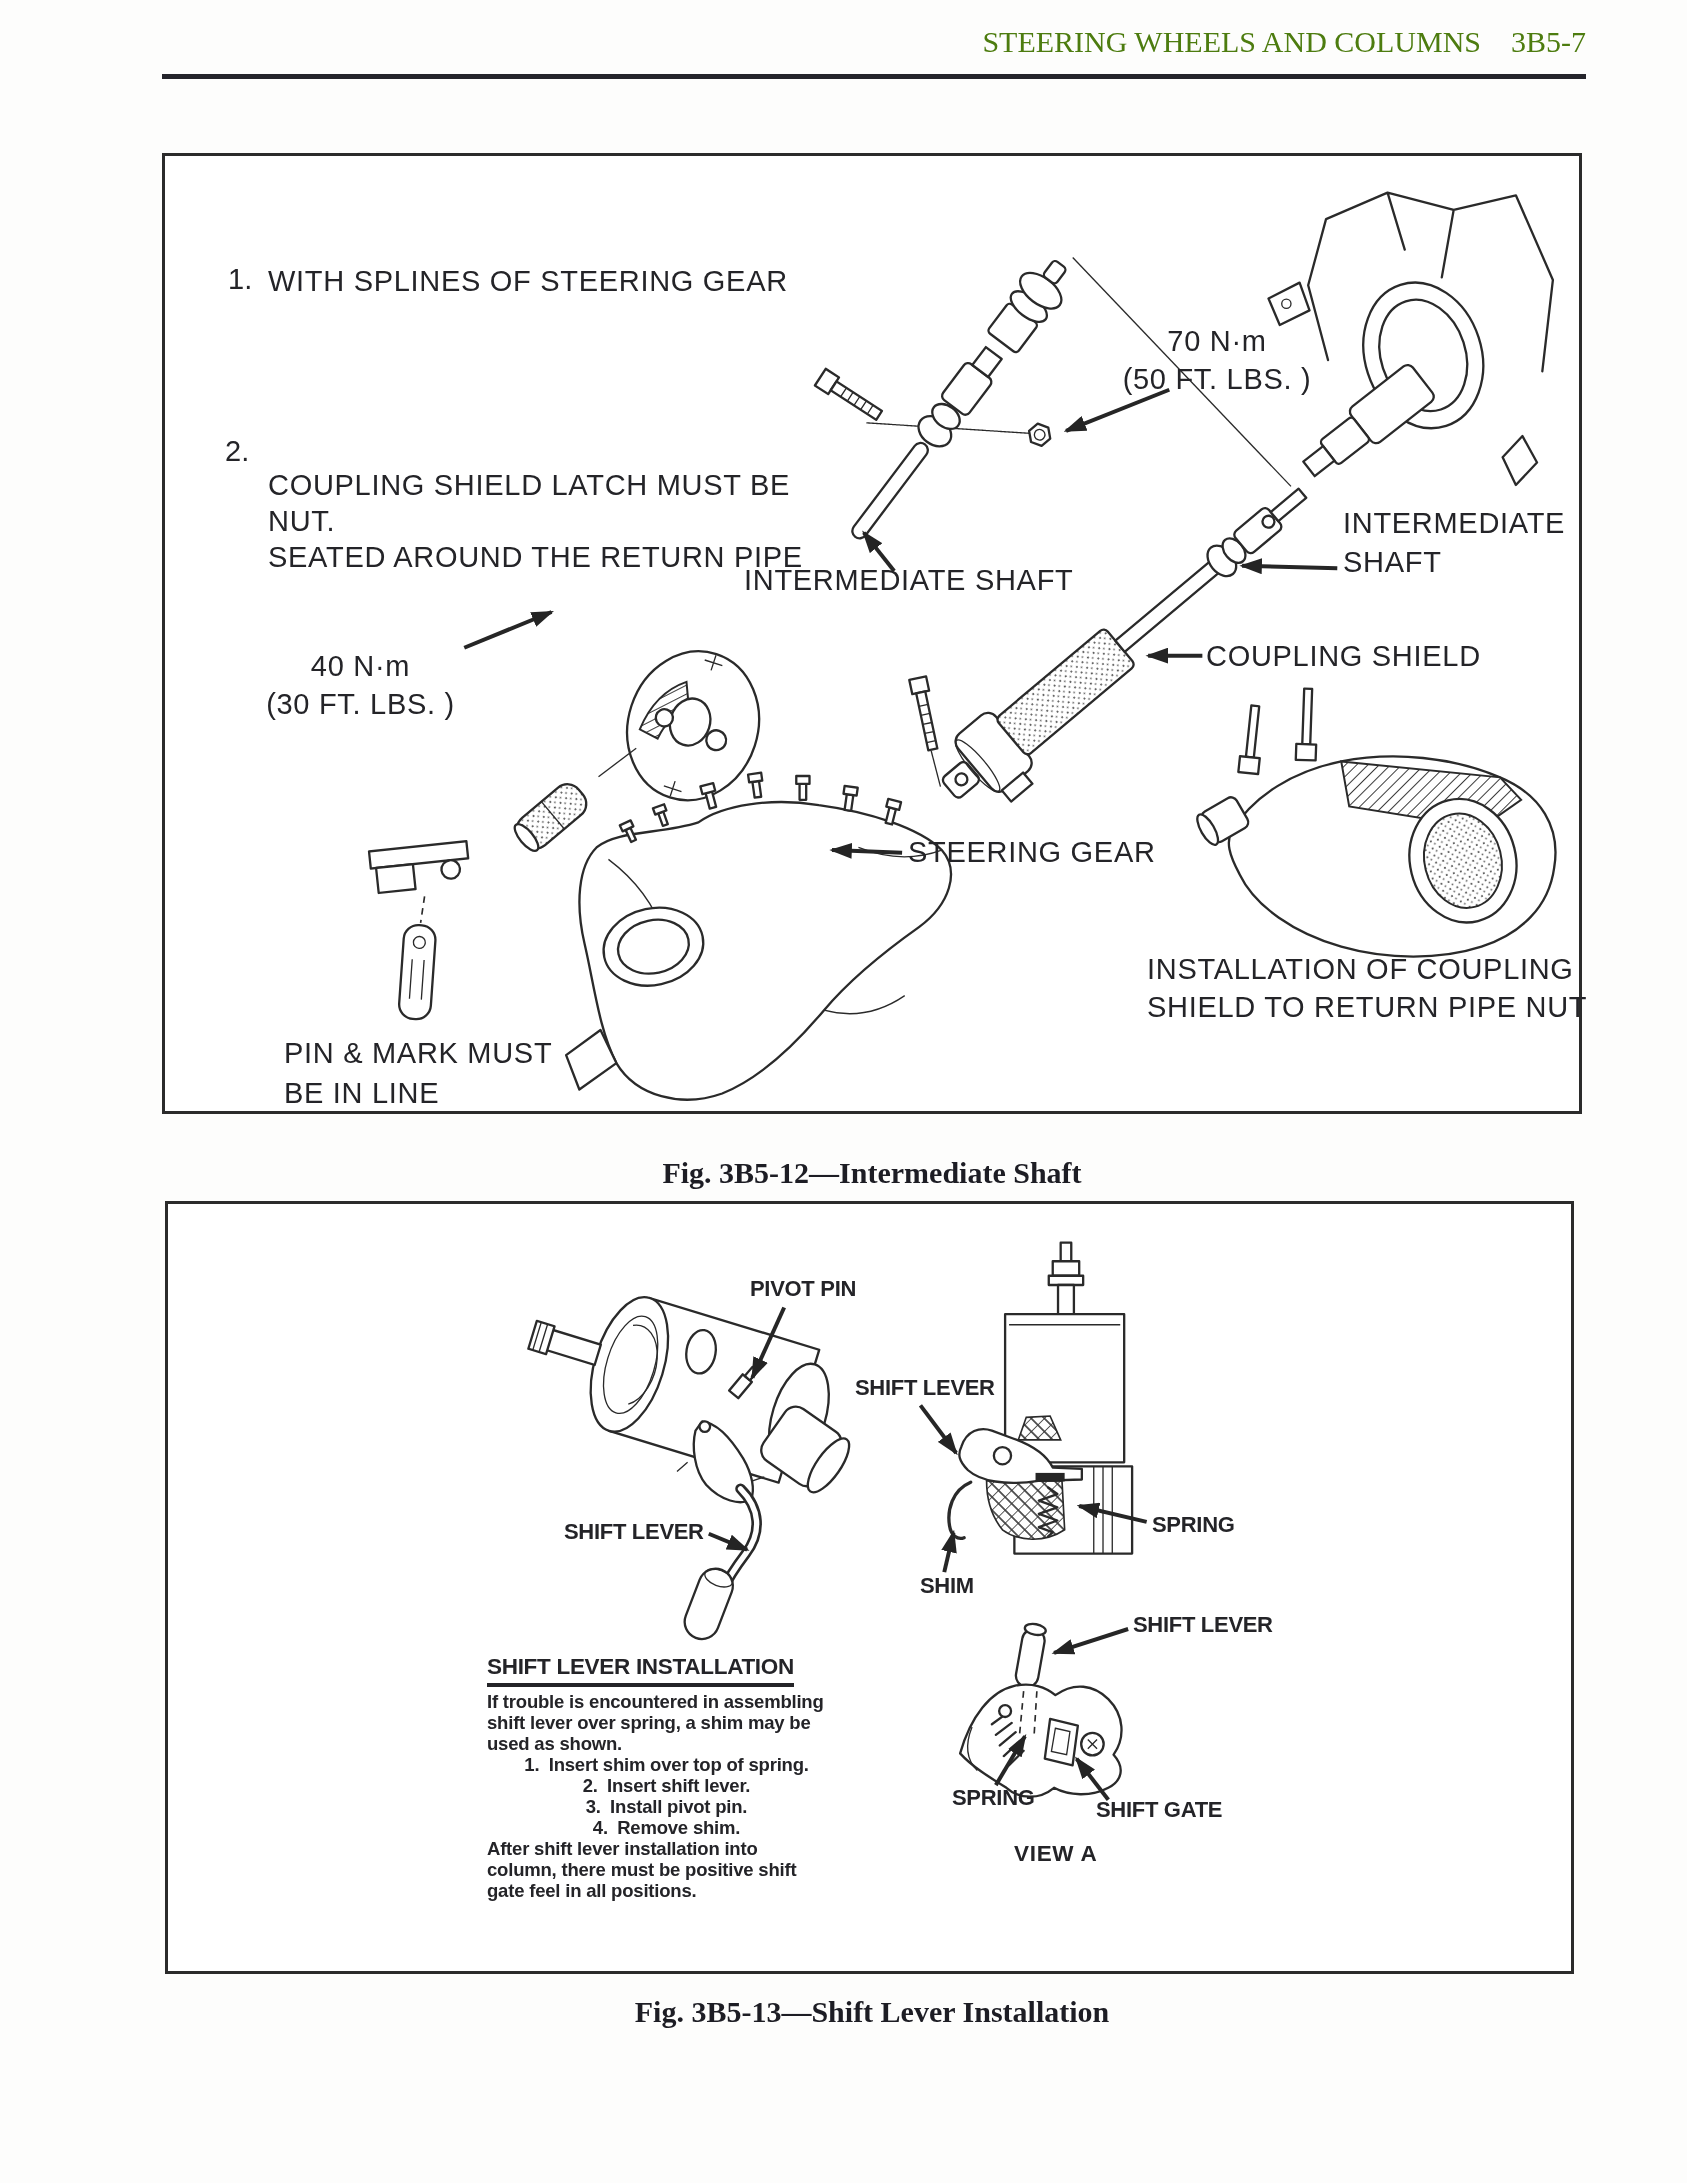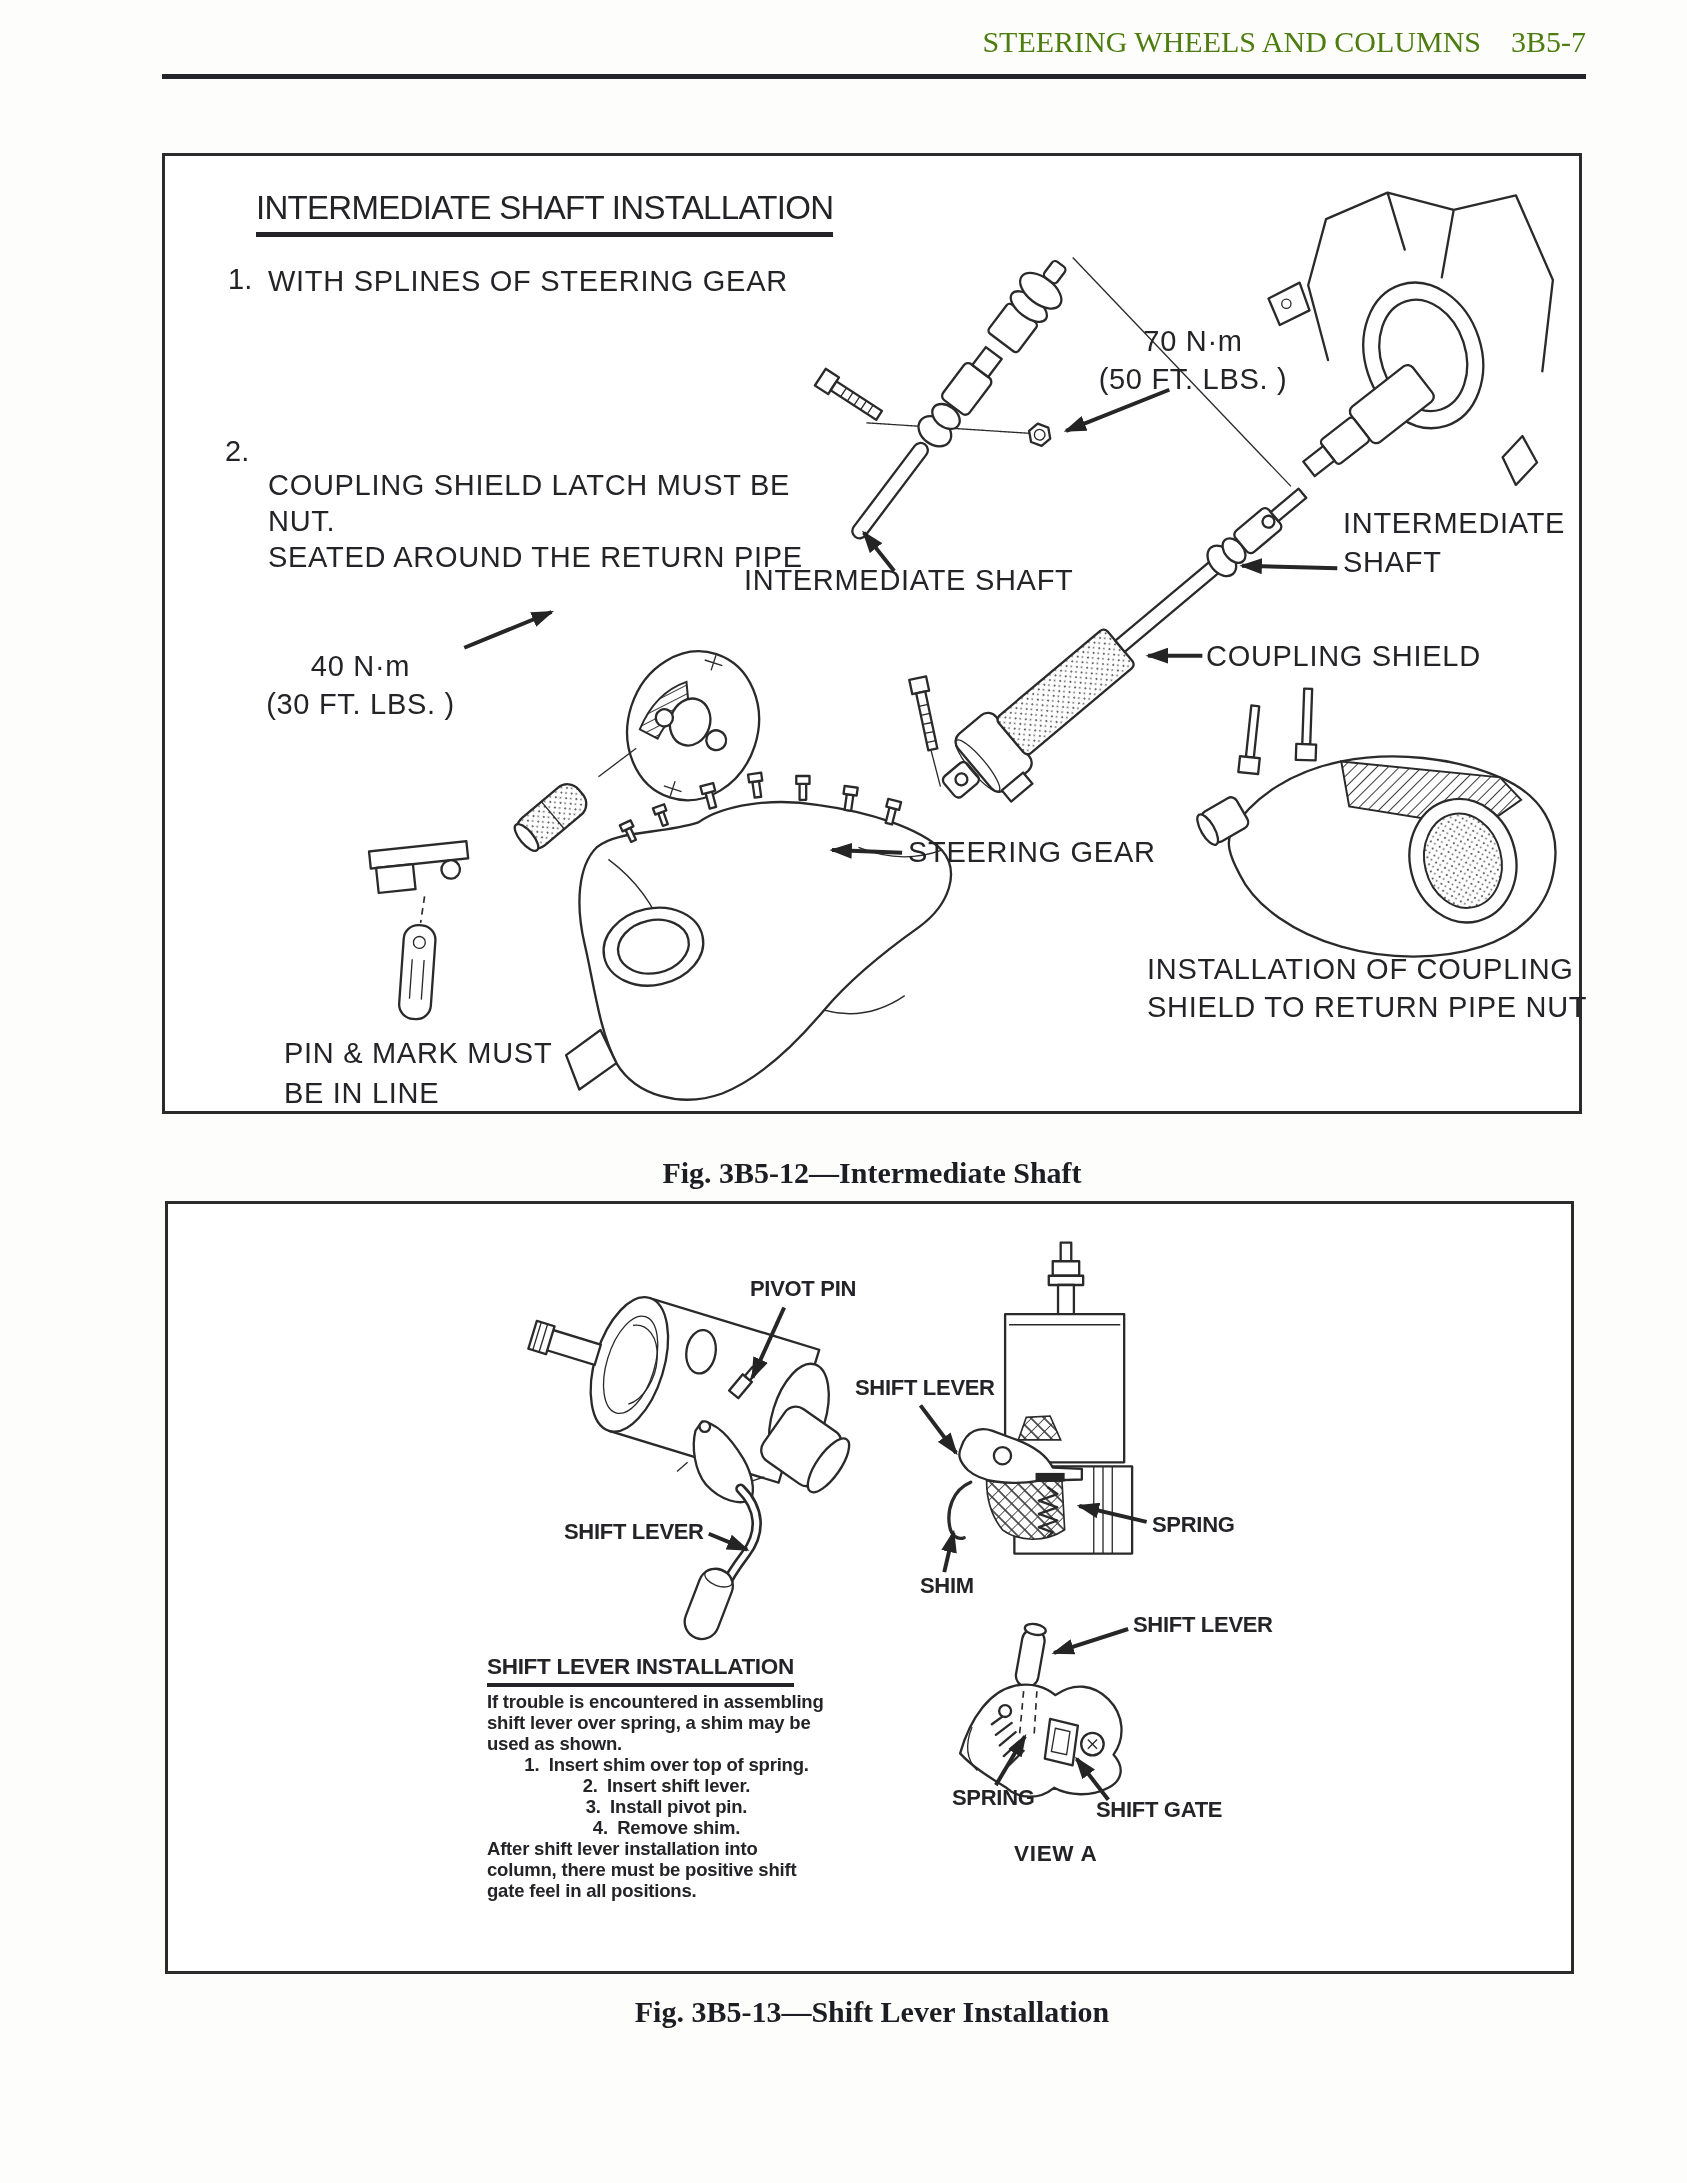--- a/index.html
+++ b/index.html
@@ -223,33 +223,32 @@
     <g>
       <line class="arrow" x1="1768" y1="590" x2="1612" y2="652" marker-end="url(#ah)"></line>
       <line class="arrow" x1="1352" y1="864" x2="1306" y2="806" marker-end="url(#ah)"></line>
       <line class="arrow" x1="2022" y1="860" x2="1878" y2="856" marker-end="url(#ah)"></line>
       <line class="arrow" x1="1818" y1="992" x2="1736" y2="992" marker-end="url(#ah)"></line>
       <line class="arrow" x1="702" y1="980" x2="834" y2="926" marker-end="url(#ah)"></line>
       <line class="arrow" x1="1364" y1="1290" x2="1258" y2="1286" marker-end="url(#ah)"></line>
     </g>
   </svg>
 
-  <div class="f1head" style="left:256px;top:189px;">INTERMEDIATE SHAFT INSTALLATION</div>
   <div class="notenum" style="left:228px;top:263px;">1.</div>
   <div class="note" style="left:268px;top:263px;">
     <div>WITH SPLINES OF STEERING GEAR</div>
   </div>
   <div class="notenum" style="left:225px;top:435px;">2.</div>
   <div class="note" style="left:268px;top:435px;margin-top:32px;">
     <div>COUPLING SHIELD LATCH MUST BE</div>
     <div>NUT.</div>
     <div>SEATED AROUND THE RETURN PIPE</div>
   </div>
 
-  <div class="lbl1 ctr" style="left:1092px;top:322px;width:202px;">
+  <div class="lbl1 ctr" style="left:1116px;top:322px;width:202px;">
     <div>70 N·m</div>
     <div>(50 FT.  LBS. )</div>
   </div>
   <div class="lbl1 ctr" style="left:258px;top:647px;width:205px;">
     <div>40 N·m</div>
     <div>(30 FT.  LBS. )</div>
   </div>
   <div class="lbl1" style="left:744px;top:564px;">INTERMEDIATE SHAFT</div>
   <div class="lbl1" style="left:1343px;top:507px;">INTERMEDIATE</div>
   <div class="lbl1" style="left:1343px;top:546px;">SHAFT</div>

